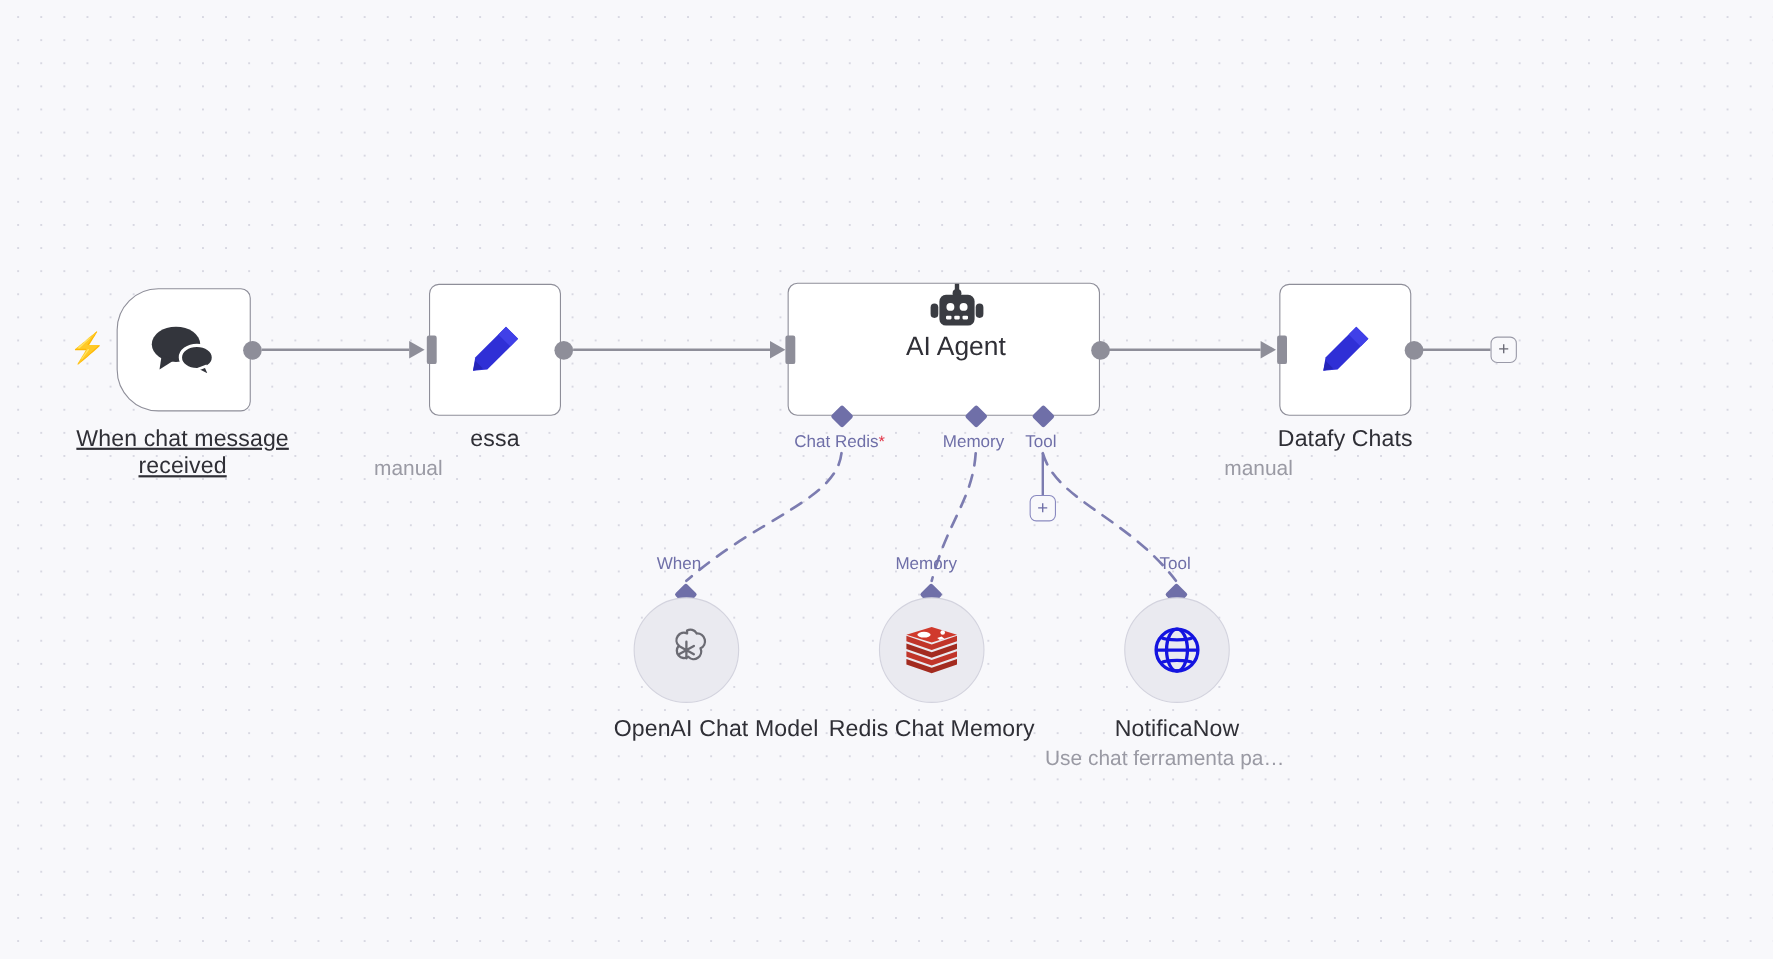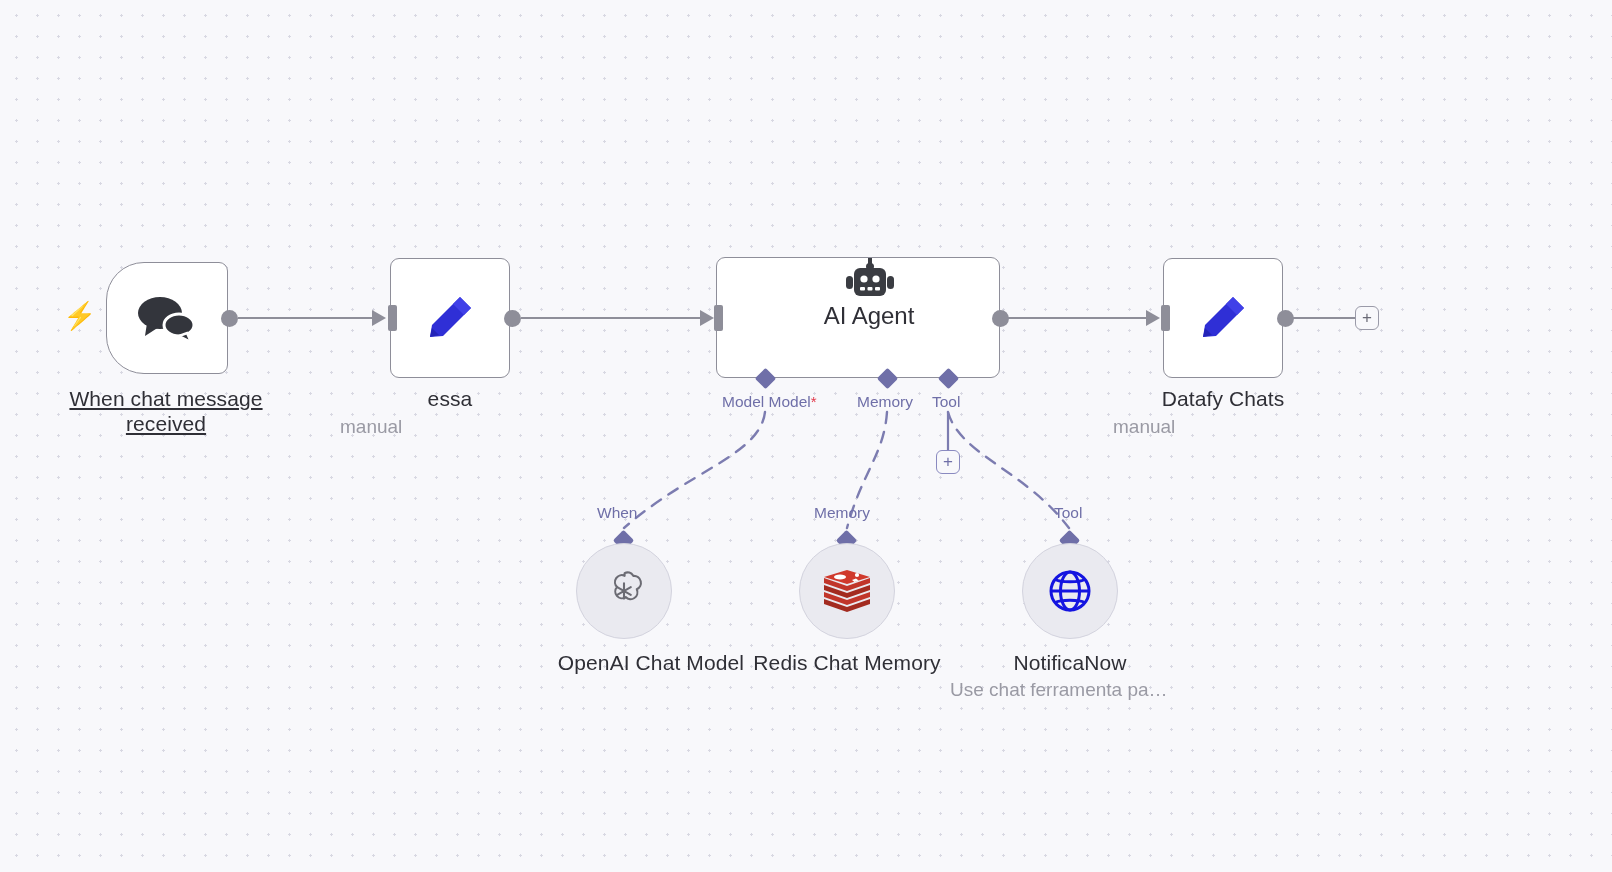--- a/index.html
+++ b/index.html
@@ -231,21 +231,21 @@
       <span style="margin-left:22px; font-size:24px; color:#2f2f36;">AI Agent</span>
     </div>
     <div class="port-in" style="left:706px; top:305px;">
       <svg width="18" height="26" viewBox="0 0 18 26">
           <rect x="8" y="0" width="9" height="26" rx="2" fill="#8e8e99"></rect>
         </svg>
     </div>
     <div class="port-out-dot" style="left:992px; top:310px;"></div>
 
     <div class="diamond" style="left:758px; top:371px;"></div>
-    <div class="conn-label" style="left:722px; top:393px;"><span>Model Model</span><span class="req-star">*</span></div>
+    <div class="conn-label" style="left:722px; top:393px;"><span>Chat Redis</span><span class="req-star">*</span></div>
 
     <div class="diamond" style="left:880px; top:371px;"></div>
     <div class="conn-label" style="left:857px; top:393px;">Memory</div>
 
     <div class="diamond" style="left:941px; top:371px;"></div>
     <div class="conn-label" style="left:932px; top:393px;">Tool</div>
 
     <div class="plus-btn purple" style="left:936px; top:450px;">+</div>
   </div>
 

